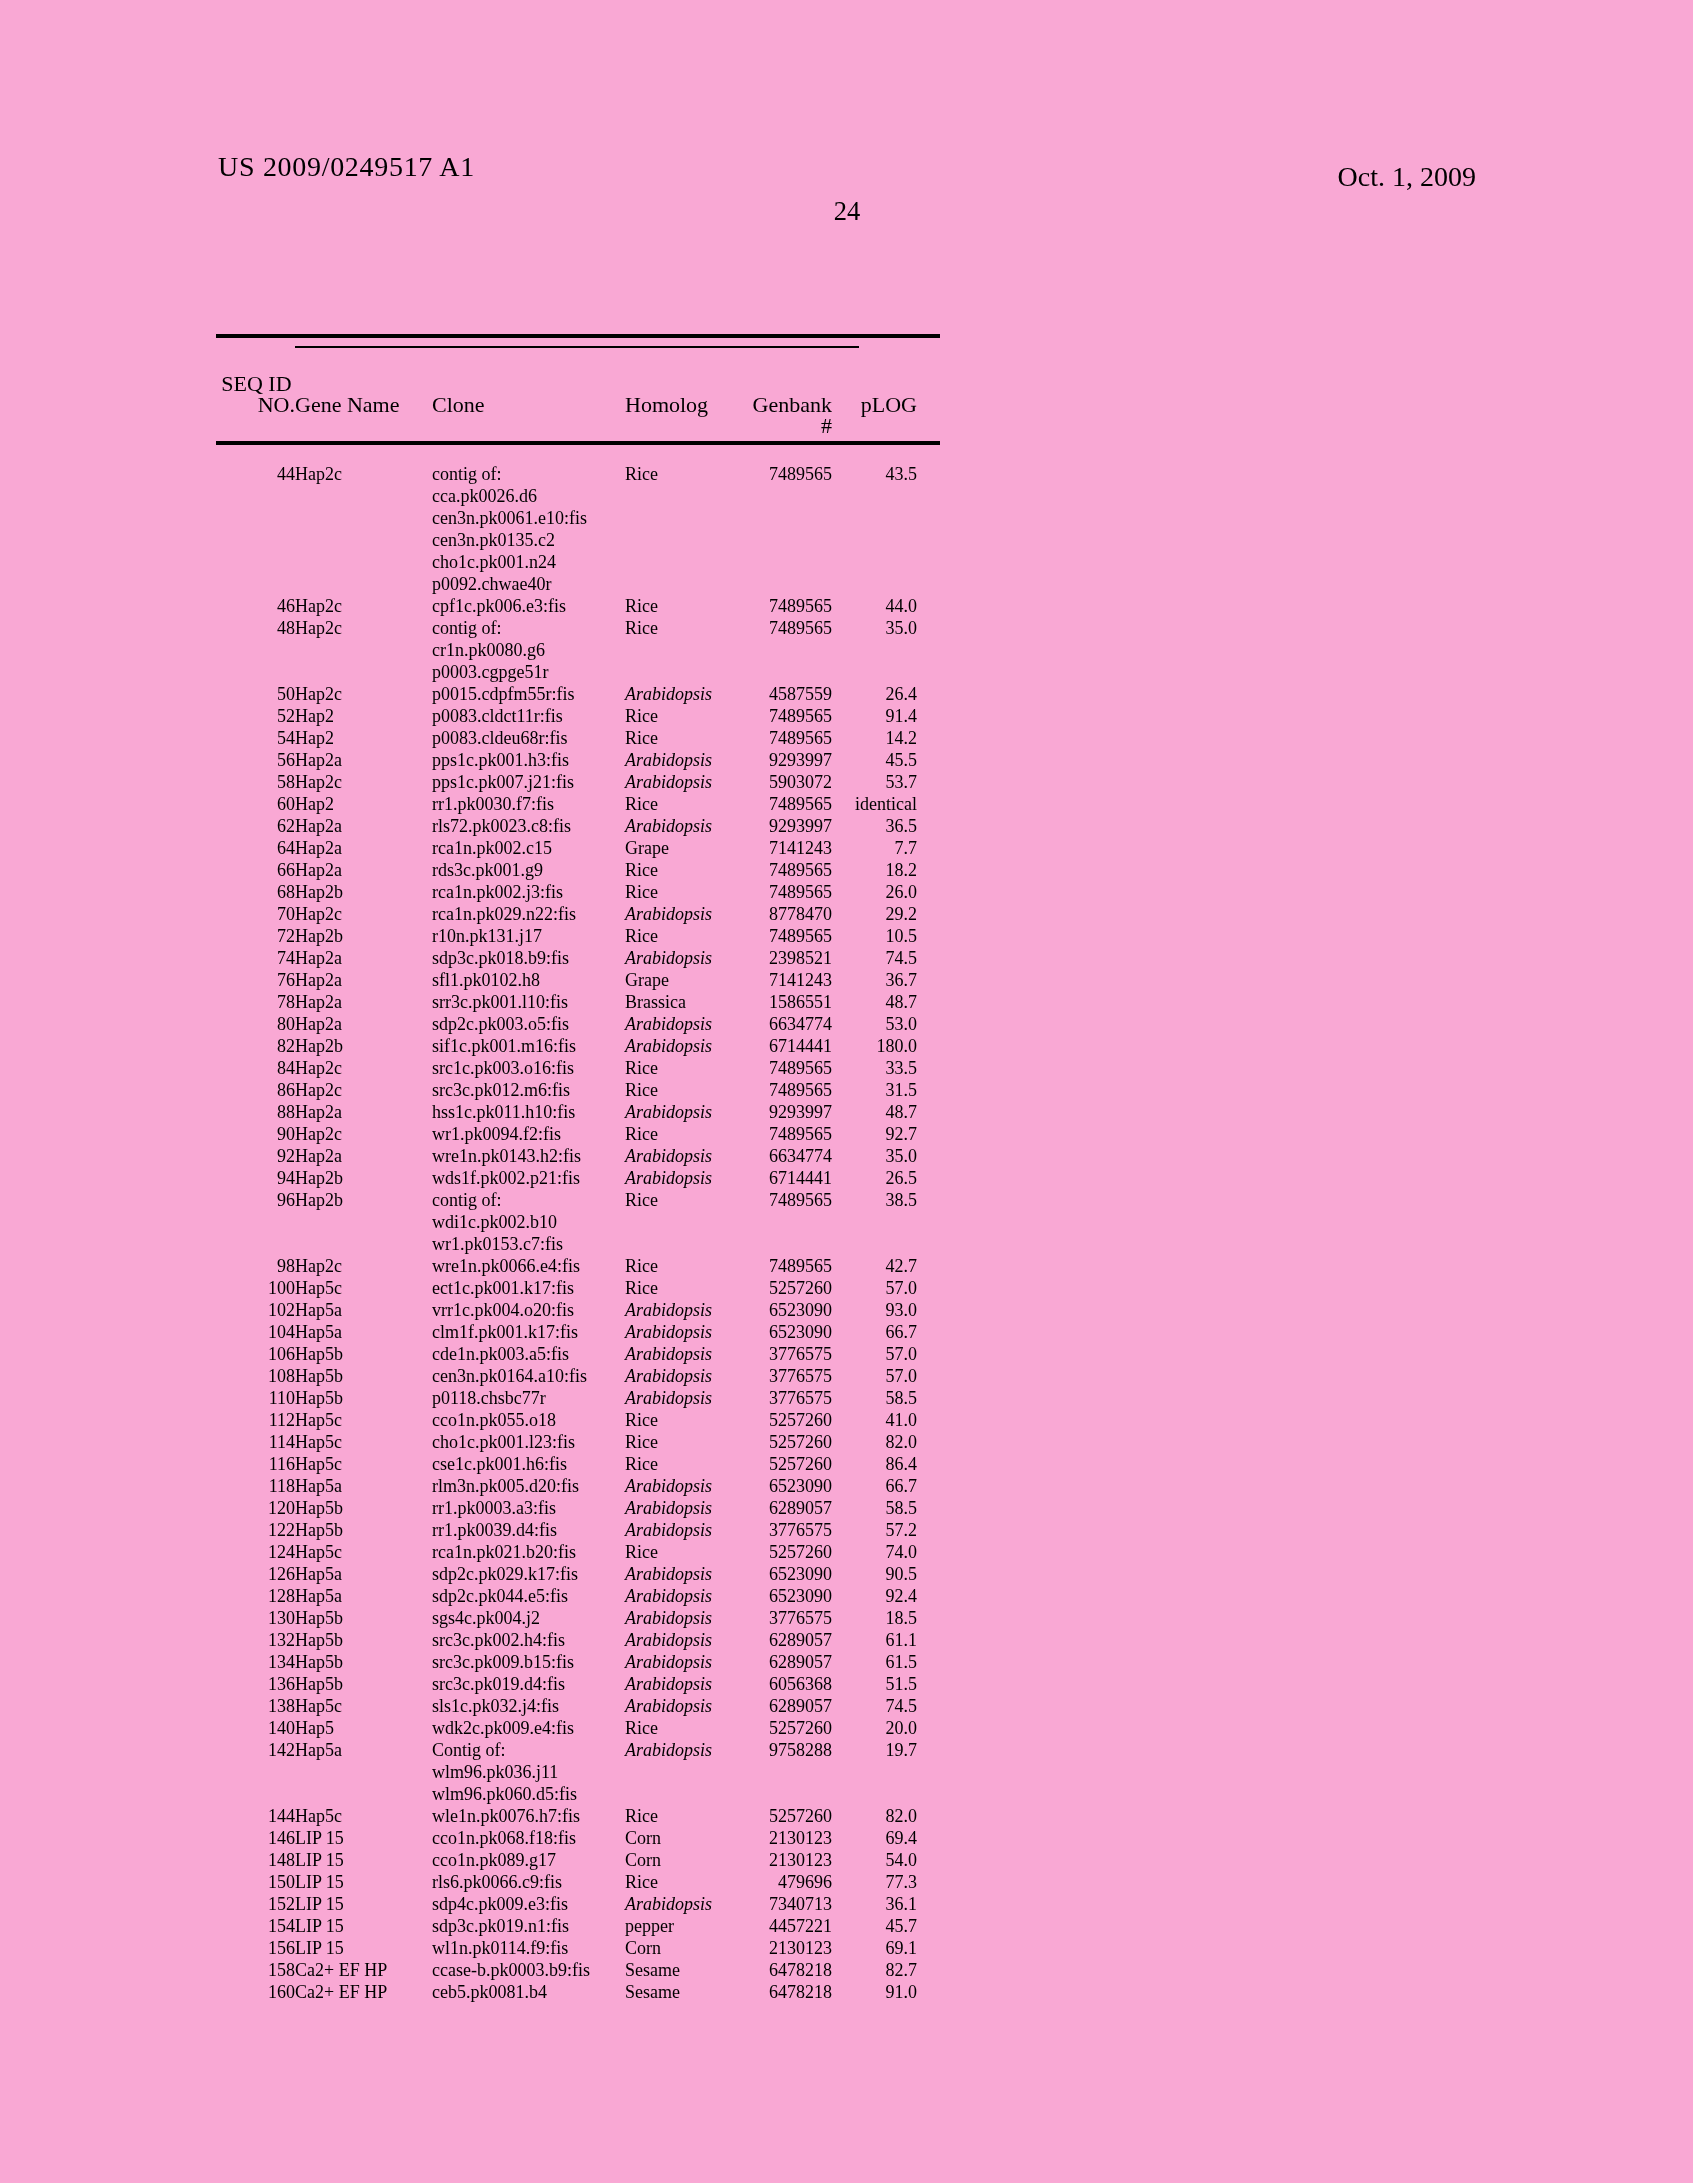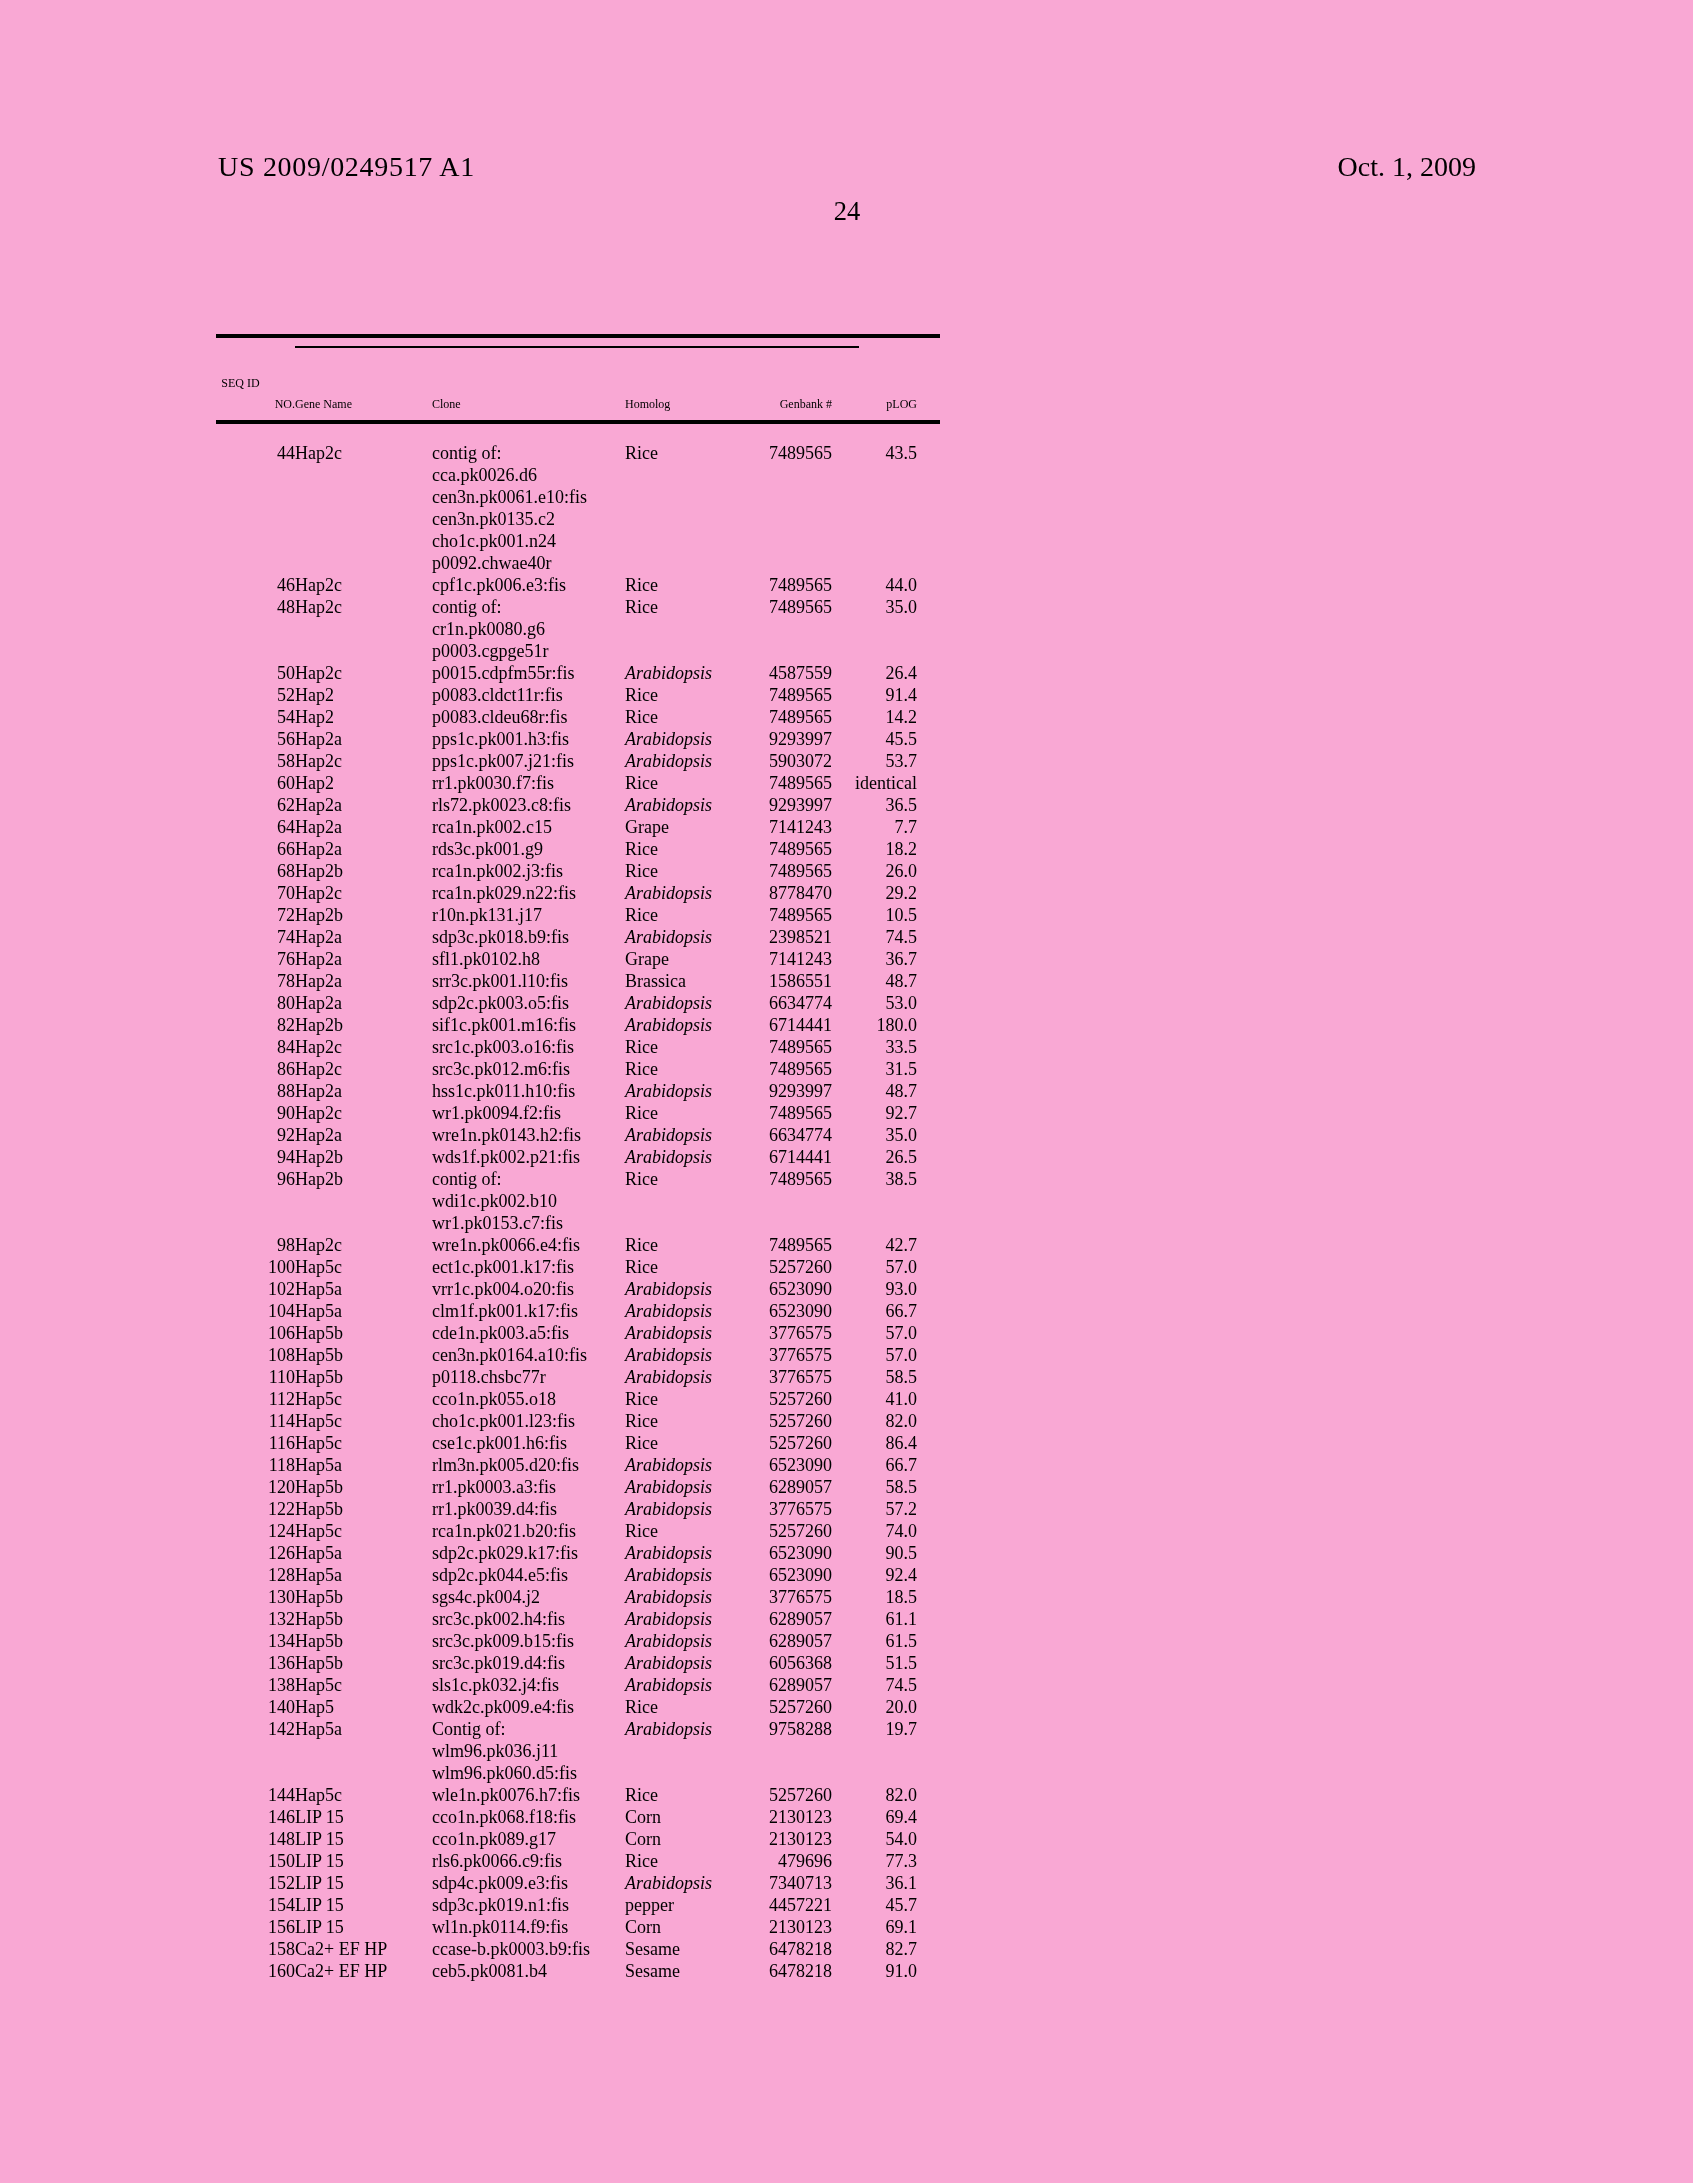--- a/index.html
+++ b/index.html
@@ -6,30 +6,30 @@
   .page {
     position: relative;
     width: 1694px;
     height: 2183px;
     background: #f9a8d4;
     font-family: "Liberation Serif", "DejaVu Serif", serif;
     color: #000000;
     overflow: hidden;
   }
   .hdr-left  { position: absolute; left: 218px;  top: 151px; font-size: 28px; letter-spacing: 0.7px; }
-  .hdr-right { position: absolute; right: 218px; top: 151px; font-size: 28px; text-align: right; }
+  .hdr-right { position: absolute; right: 218px; top: 161px; font-size: 28px; text-align: right; }
   .page-num  { position: absolute; left: 0; top: 196px; width: 1694px; text-align: center; font-size: 26.5px; }
 
   .table-wrap { position: absolute; left: 216px; top: 327px; width: 724px; }
   .t-title    { text-align: center; font-size: 22px; line-height: 24px; }
   .rule-top   { height: 4px; background: #000; margin-top: 6.6px; }
   .subtitle   { text-align: center; font-size: 18.5px; line-height: 20.5px; margin-top: 11.2px; }
   .sub-rule   { height: 2.6px; background: #000; width: 564px; margin-left: 79px; margin-top: 8px; }
 
-  .thead { margin-top: 25px; font-size: 12px; }
+  .thead { margin-top: 25px; font-size: 22px; }
   .seqid-line { padding-left: 5.3px; line-height: 21px; }
   .hgrid, .trow {
     display: grid;
     grid-template-columns: 79px 137px 193px 126px 81px 85px;
   }
   .hgrid { line-height: 21px; }
   .c-seq     { text-align: right; }
   .c-gene    { text-align: left; }
   .c-clone   { text-align: left; }
   .c-homolog { text-align: left; }

